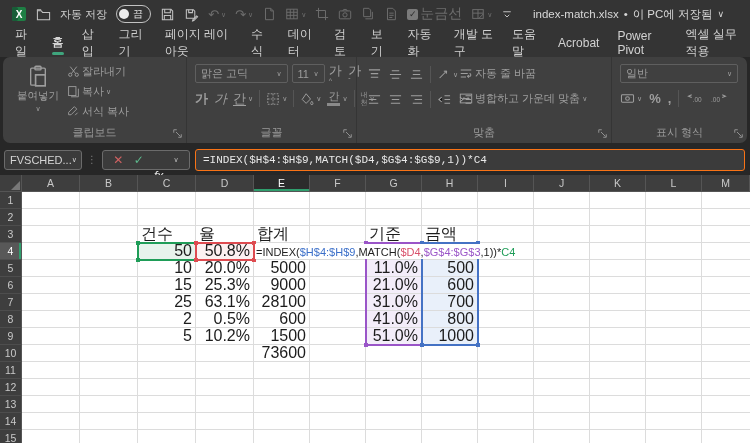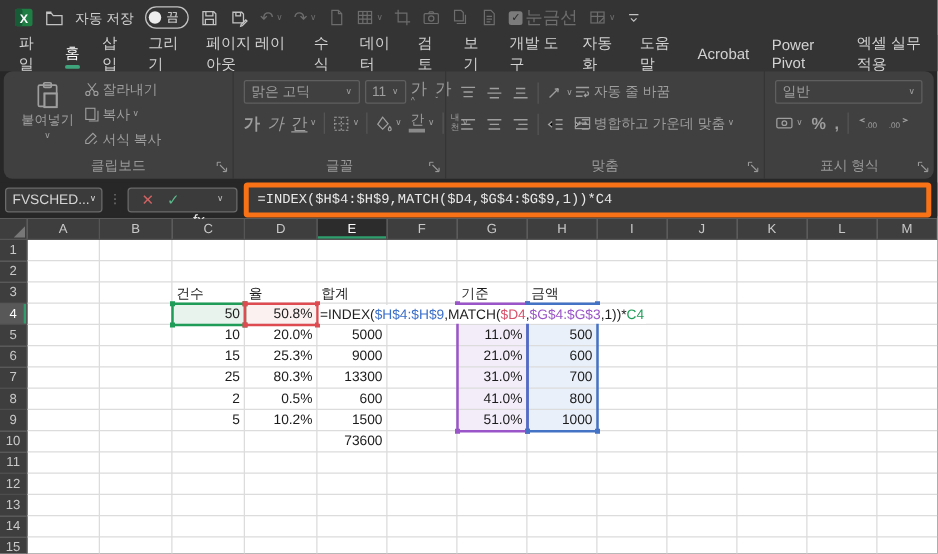--- a/index.html
+++ b/index.html
@@ -67,42 +67,42 @@
         display:flex;align-items:center;gap:5px;padding-left:4px;box-sizing:border-box;}
   .namebox{width:78px;height:20px;background:#3b3b3b;border:1px solid #6b6b6b;border-radius:3px;
            display:flex;align-items:center;justify-content:space-between;padding:0 5px;
            color:#d6d6d6;font-size:11px;box-sizing:border-box;flex:none;}
   .fdots{color:#7a7a7a;font-size:10px;}
   .fxbox{width:88px;height:20px;background:#3b3b3b;border:1px solid #6b6b6b;border-radius:3px;
          display:flex;align-items:center;justify-content:space-evenly;box-sizing:border-box;flex:none;}
   .x-ico{color:#d06262;font-size:12px;}
   .ok-ico{color:#5cb98c;font-size:12px;}
   .fx-ico{color:#e5e5e5;font-size:12px;font-family:Liberation Sans, sans-serif;font-style:italic;margin-top:32px;}
-  .finput{flex:1;margin-right:5px;height:20px;background:#3b3b3b;border:4px solid #f97316;border-radius:3px;
+  .finput{flex:1;margin-right:5px;height:20px;background:#3b3b3b;border:1px solid #f97316;border-radius:3px;
           display:flex;align-items:center;padding:0 7px;color:#e9e9e9;
           font-family:"Liberation Mono","DejaVu Sans Mono",monospace;font-size:11px;white-space:nowrap;overflow:hidden;}
   
   .grid{position:absolute;left:0;top:175px;width:750px;height:268px;background:#ffffff;overflow:hidden;}
   .corner{position:absolute;left:0;top:0;width:22px;height:17px;background:#3e3e3e;
           border-right:1px solid #555;border-bottom:1px solid #555;box-sizing:border-box;}
   .corner-tri{position:absolute;right:1px;bottom:1px;width:0;height:0;
               border-left:9px solid transparent;border-bottom:9px solid #787878;}
   .colhead{position:absolute;top:0;height:17px;background:#3e3e3e;color:#c9c9c9;font-size:10.5px;
            display:flex;align-items:center;justify-content:center;
            border-right:1px solid #555;border-bottom:1px solid #555;box-sizing:border-box;}
   .colhead.active{background:#2c2c2c;color:#fff;box-shadow:inset 0 -2px 0 #2f9e6d;}
   .rowhead{position:absolute;left:0;width:22px;height:17px;background:#3e3e3e;color:#c9c9c9;font-size:10.5px;
            display:flex;align-items:center;justify-content:center;
            border-right:1px solid #555;border-bottom:1px solid #4d4d4d;box-sizing:border-box;}
   .rowhead.active{background:#585858;color:#fff;box-shadow:inset -2px 0 0 #2f9e6d;}
   .vline{position:absolute;top:17px;bottom:0;width:1px;background:#dcdcdc;}
   .hline{position:absolute;left:22px;right:0;height:1px;background:#dcdcdc;}
   .rangefill{position:absolute;}
   .cell{position:absolute;height:16px;display:flex;align-items:center;padding:0 3px;
-        box-sizing:border-box;color:#1c1c1c;font-size:11px;white-space:nowrap;}
+        box-sizing:border-box;color:#1c1c1c;font-size:16px;white-space:nowrap;}
   .cell.num{justify-content:flex-end;}
   .rangeborder{position:absolute;border:2px solid;box-sizing:border-box;}
   .handle{position:absolute;width:4px;height:4px;}
   .foverlay{position:absolute;height:15px;background:#fff;display:flex;align-items:center;
             white-space:nowrap;font-size:11px;padding:0 2px 0 1px;}
 </style>
 </head>
 <body>
 
 <div class="titlebar">
@@ -194,35 +194,41 @@
           <path d="M9.5 12.5l4.5-4.5"></path>
         </svg>
       <span class="chv">∨</span>
     </span>
     <span class="qbtn">
       <svg width="12" height="12" viewBox="0 0 16 16" fill="none" stroke="currentColor" stroke-width="1.3">
           <path d="M3 5h10"></path>
           <path d="M5 9l3 3 3-3"></path>
         </svg>
     </span>
+  </div>
+  <div class="doc-title">
+    <span>index-match.xlsx</span>
+    <span>•</span>
+    <span>이 PC에 저장됨</span>
+    <span class="chv" style="font-size:9px;">∨</span>
   </div>
 </div>
 
 <div class="tabs">
     <div class="tab">파일</div>
     <div class="tab active">홈</div>
     <div class="tab">삽입</div>
     <div class="tab">그리기</div>
     <div class="tab">페이지 레이아웃</div>
     <div class="tab">수식</div>
     <div class="tab">데이터</div>
     <div class="tab">검토</div>
     <div class="tab">보기</div>
+    <div class="tab">자동화</div>
     <div class="tab">개발 도구</div>
-    <div class="tab">자동화</div>
     <div class="tab">도움말</div>
     <div class="tab">Acrobat</div>
     <div class="tab">Power Pivot</div>
     <div class="tab">엑셀 실무 적용</div>
   </div>
 
 <div class="ribbon">
 
   <div class="group" style="width:184px;">
     <div class="paste-btn">
@@ -515,22 +521,22 @@
     <div class="cell num" style="left: 196px; top: 85px; width: 57px;">20.0%</div>
     <div class="cell num" style="left: 254px; top: 85px; width: 55px;">5000</div>
     <div class="cell num" style="left: 366px; top: 85px; width: 55px;">11.0%</div>
     <div class="cell num" style="left: 422px; top: 85px; width: 55px;">500</div>
     <div class="cell num" style="left: 138px; top: 102px; width: 57px;">15</div>
     <div class="cell num" style="left: 196px; top: 102px; width: 57px;">25.3%</div>
     <div class="cell num" style="left: 254px; top: 102px; width: 55px;">9000</div>
     <div class="cell num" style="left: 366px; top: 102px; width: 55px;">21.0%</div>
     <div class="cell num" style="left: 422px; top: 102px; width: 55px;">600</div>
     <div class="cell num" style="left: 138px; top: 119px; width: 57px;">25</div>
-    <div class="cell num" style="left: 196px; top: 119px; width: 57px;">80.3%</div>
-    <div class="cell num" style="left: 254px; top: 119px; width: 55px;">13300</div>
+    <div class="cell num" style="left: 196px; top: 119px; width: 57px;">63.1%</div>
+    <div class="cell num" style="left: 254px; top: 119px; width: 55px;">28100</div>
     <div class="cell num" style="left: 366px; top: 119px; width: 55px;">31.0%</div>
     <div class="cell num" style="left: 422px; top: 119px; width: 55px;">700</div>
     <div class="cell num" style="left: 138px; top: 136px; width: 57px;">2</div>
     <div class="cell num" style="left: 196px; top: 136px; width: 57px;">0.5%</div>
     <div class="cell num" style="left: 254px; top: 136px; width: 55px;">600</div>
     <div class="cell num" style="left: 366px; top: 136px; width: 55px;">41.0%</div>
     <div class="cell num" style="left: 422px; top: 136px; width: 55px;">800</div>
     <div class="cell num" style="left: 138px; top: 153px; width: 57px;">5</div>
     <div class="cell num" style="left: 196px; top: 153px; width: 57px;">10.2%</div>
     <div class="cell num" style="left: 254px; top: 153px; width: 55px;">1500</div>

